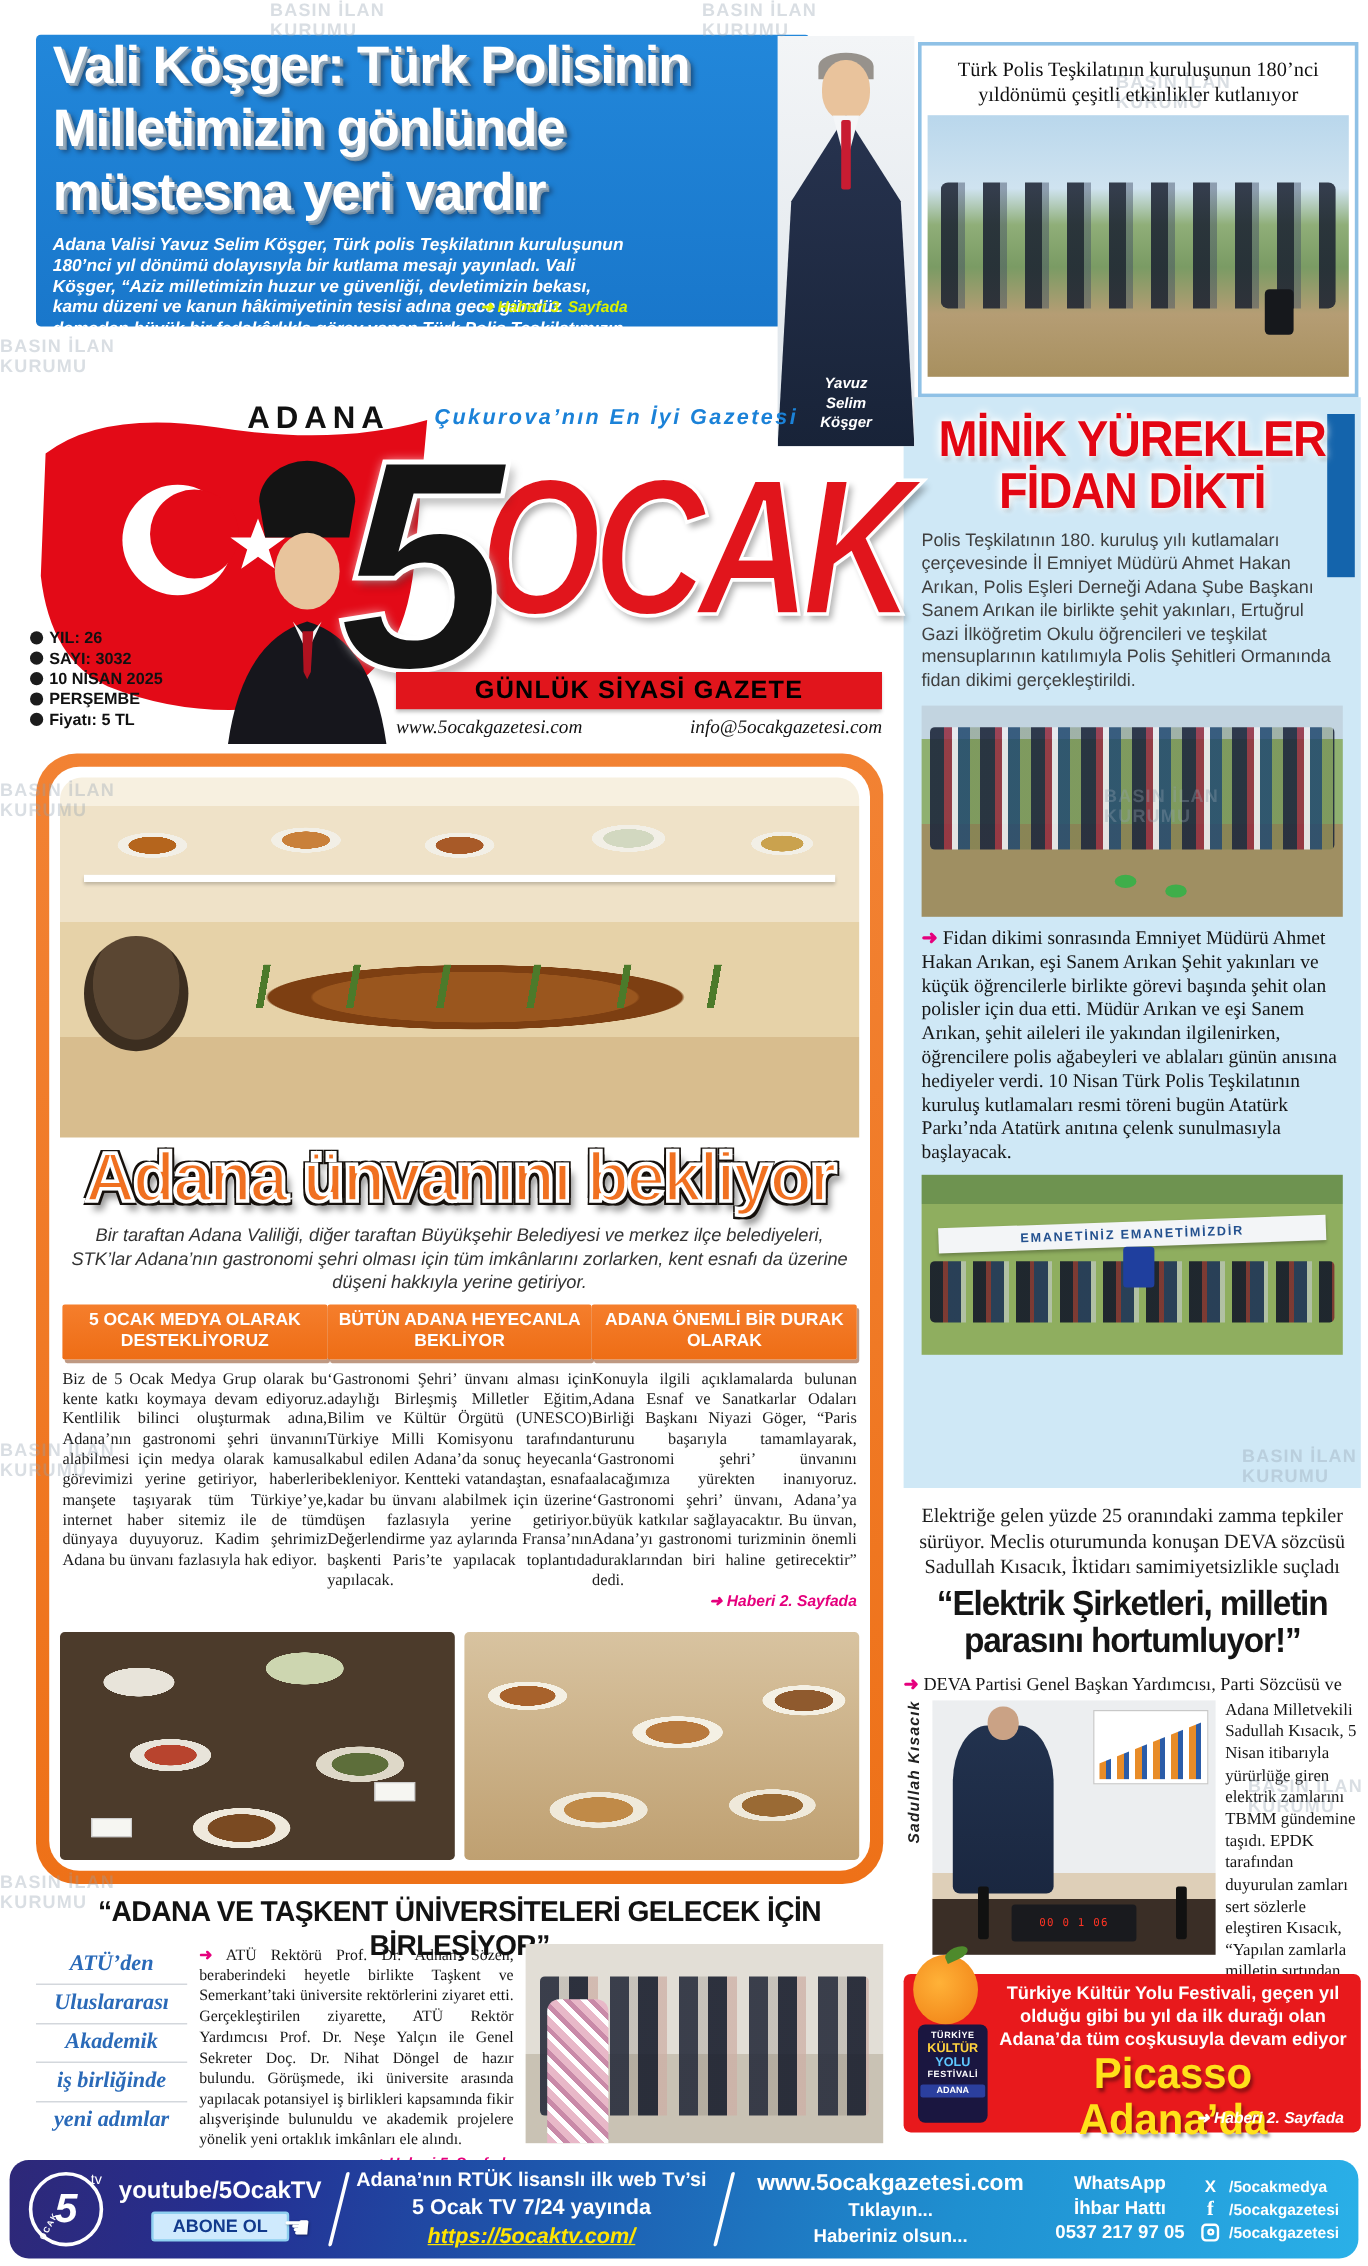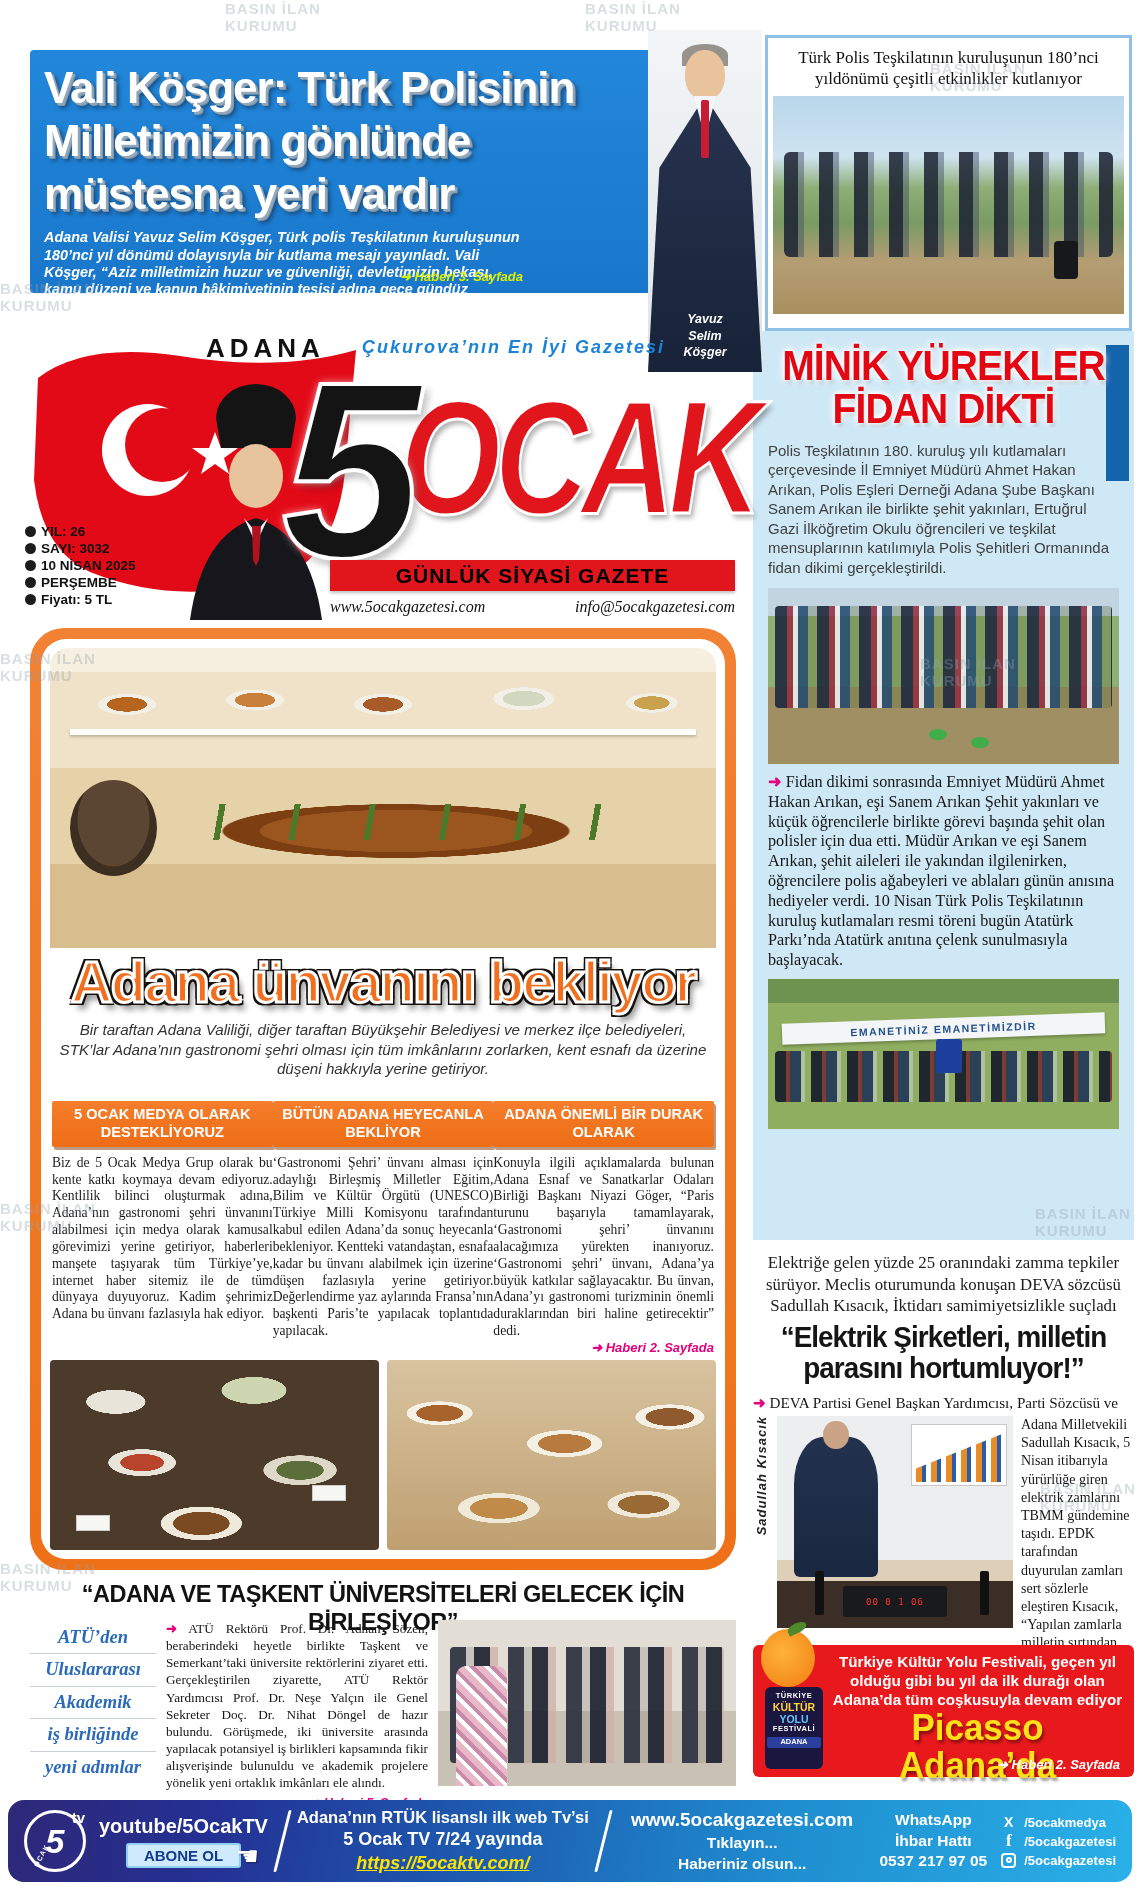--- a/index.html
+++ b/index.html
@@ -2,21 +2,21 @@
 <html><head>
 <meta charset="utf-8">
 <style>
 *{margin:0;padding:0;box-sizing:border-box}
 html,body{background:#fff}
 body{width:1140px;height:1888px;position:relative;font-family:"Liberation Sans",sans-serif;overflow:hidden}
 .wm{position:absolute;color:rgba(145,160,175,.35);font-weight:bold;font-size:15px;line-height:1.15;white-space:pre-line;letter-spacing:1px;z-index:40;pointer-events:none}
 .arrow{color:#e5007d;font-weight:900;font-style:normal}
 
 
-#bluebox{position:absolute;left:30px;top:50px;width:645px;height:243px;background:linear-gradient(#2287da,#1977cb);border-radius:4px;padding:12px 14px;z-index:1}
+#bluebox{position:absolute;left:30px;top:29px;width:645px;height:243px;background:linear-gradient(#2287da,#1977cb);border-radius:4px;padding:0 14px;z-index:1}
 #bluebox .hl{font-size:44px;line-height:1.2;font-weight:900;color:#fff;letter-spacing:-1px;
  text-shadow:2px 2px 0 #93a9bb,3px 3px 0 #7d93a6,5px 5px 4px rgba(20,30,50,.55)}
 #toplead{margin-top:9px;width:478px;color:#fff;font-style:italic;font-weight:bold;font-size:14.4px;line-height:1.2}
 #topmore{position:absolute;right:152px;bottom:9px;color:#d9f000;font-weight:bold;font-style:italic;font-size:13px}
 
 
 #govphoto{position:absolute;left:648px;top:30px;width:114px;height:342px;background:linear-gradient(#f3f5f7,#dde4ea);z-index:2;overflow:hidden}
 #govphoto .g-hair{position:absolute;top:14px;left:50%;margin-left:-23px;width:46px;height:22px;background:#97928c;border-radius:50% 50% 0 0}
 #govphoto .g-head{position:absolute;top:20px;left:50%;margin-left:-20px;width:40px;height:50px;background:#e9c39c;border-radius:48% 48% 46% 46%}
 #govphoto .g-suit{position:absolute;top:66px;left:0;right:0;bottom:0;background:linear-gradient(#27334f,#182338);clip-path:polygon(50% 0,10% 26%,0 100%,100% 100%,90% 26%)}
@@ -119,21 +119,21 @@
  radial-gradient(ellipse 36px 13px at 50% 70%,#a85a28 0 55%,#f2efe6 56% 80%,transparent 81%),
  radial-gradient(ellipse 38px 14px at 72% 62%,#d2d8c0 0 55%,#f2efe6 56% 80%,transparent 81%),
  radial-gradient(ellipse 32px 12px at 92% 68%,#caa24e 0 55%,#f2efe6 56% 80%,transparent 81%)}
 #buffet .kebab{position:absolute;left:14%;right:10%;top:46%;height:30%;
  background:radial-gradient(ellipse 46% 40% at 50% 50%,#9a561e 0 58%,#7d3f12 59% 74%,transparent 75%)}
 #buffet .peppers{position:absolute;left:20%;right:16%;top:52%;height:12%;background:repeating-linear-gradient(100deg,transparent 0 36px,#4c7a2a 36px 42px,transparent 42px 74px)}
 #buffet .pot{position:absolute;left:3%;top:44%;width:13%;height:32%;background:radial-gradient(ellipse at 50% 42%,#5a4632 0 58%,#3c2e20 59%);border-radius:50%}
 #ghead{text-align:center;font-size:58px;font-weight:900;color:#f07020;letter-spacing:-2px;line-height:1.05;margin-top:4px;-webkit-text-stroke:3px #fff;
  text-shadow:-3px -3px 0 #15100c,3px -3px 0 #15100c,-3px 3px 0 #15100c,3px 3px 0 #15100c,5px 7px 6px rgba(0,0,0,.45)}
 #gsub{text-align:center;font-style:italic;font-size:15.2px;line-height:1.3;color:#333;margin-top:7px;padding:0 8px}
-#gcols{display:flex;margin-top:22px;padding:0 2px}
+#gcols{display:flex;margin-top:8px;padding:0 2px}
 .gcol{flex:1}
 .gcol h3{background:linear-gradient(#f57e2c,#ee6d15);color:#fff;text-align:center;font-size:14.6px;line-height:1.22;padding:5px 4px;font-weight:bold;border-radius:2px;box-shadow:2px 3px 0 rgba(125,52,8,.5)}
 .gcol p{margin-top:8px;font-family:"Liberation Serif","DejaVu Serif",serif;font-size:13.6px;line-height:1.24;text-align:justify;color:#1b1b1b}
 .gmore{color:#e5007d;font-weight:bold;font-style:italic;font-family:"Liberation Sans",sans-serif;font-size:13px}
 #gphotos{display:flex;gap:8px;margin-top:auto;height:190px}
 .gph{flex:1;position:relative;overflow:hidden;border-radius:4px}
 #gph1{background:#4c3b2b}
 #gph1 .food{position:absolute;inset:0;
  background:radial-gradient(ellipse 42px 17px at 20% 22%,#e8e4da 0 70%,transparent 71%),
  radial-gradient(ellipse 46px 19px at 62% 16%,#cdd6b0 0 70%,transparent 71%),
@@ -159,21 +159,21 @@
 #unibody{flex:1;font-family:"Liberation Serif","DejaVu Serif",serif;font-size:13.2px;line-height:1.3;color:#161616;text-align:justify}
 #unimore{display:block;text-align:right;color:#e5007d;font-weight:bold;font-style:italic;font-size:12.5px;font-family:"Liberation Sans",sans-serif;margin-top:3px}
 #uniphoto{width:298px;height:166px;position:relative;background:linear-gradient(#e2ded6 0 55%,#c9c2b4 55% 100%);overflow:hidden}
 #uniphoto .crowd{position:absolute;left:4%;right:4%;top:16%;height:70%;border-radius:4px;background:repeating-linear-gradient(90deg,rgba(40,45,60,.9) 0 16px,rgba(120,112,104,.25) 16px 24px,rgba(25,30,45,.9) 24px 40px,rgba(205,175,165,.75) 40px 48px,transparent 48px 58px)}
 #uniphoto .dress{position:absolute;left:6%;bottom:0;width:17%;height:72%;border-radius:10px 10px 0 0;background:repeating-linear-gradient(45deg,#e8b8c8 0 6px,#fff 6px 10px,#c98aa8 10px 14px)}
 
 
 #footer{position:absolute;left:8px;top:1800px;width:1124px;height:82px;border-radius:16px;color:#fff;display:flex;align-items:center;padding:0 16px;gap:13px;background:linear-gradient(100deg,#2e2878 0%,#243093 18%,#1d5cb0 42%,#1f8fd0 70%,#2ab0e8 100%)}
 #ftr-logo{width:62px;height:62px;border:3px solid #fff;border-radius:50%;position:relative;flex:0 0 auto;display:flex;align-items:center;justify-content:center}
 #ftr-logo .l5{font-size:34px;font-weight:900;font-style:italic;color:#fff}
-#ftr-logo .ltv{position:absolute;top:-4px;right:-2px;font-size:15px;font-weight:700;color:#fff}
+#ftr-logo .ltv{position:absolute;top:-4px;right:-2px;font-size:12px;font-weight:400;color:#fff}
 #ftr-logo .locak{position:absolute;left:2px;bottom:10px;font-size:7px;font-weight:bold;letter-spacing:1px;color:#fff;transform:rotate(-62deg)}
 .ftr-sep{width:3px;height:62px;background:#fff;transform:skewX(-14deg);border-radius:2px;flex:0 0 auto}
 #f-yt{display:flex;flex-direction:column;align-items:center;gap:5px;flex:0 0 auto}
 #f-yt .yt{font-size:20px;font-weight:bold}
 #abone-wrap{position:relative}
 #abone{background:#cfeafd;border:2px solid #8fd0f0;color:#123a8c;font-weight:900;font-size:15px;padding:2px 16px;border-radius:3px;cursor:pointer;font-family:"Liberation Sans",sans-serif}
 #abone-hand{position:absolute;right:-18px;top:-2px;color:#fff;font-size:26px;text-shadow:1px 1px 2px rgba(0,0,0,.4)}
 #f-tv{flex:0 0 auto;text-align:center;line-height:1.3}
 #f-tv .t1{font-size:16.5px;font-weight:bold}
 #f-tv .t2{font-size:18px;font-weight:900}

